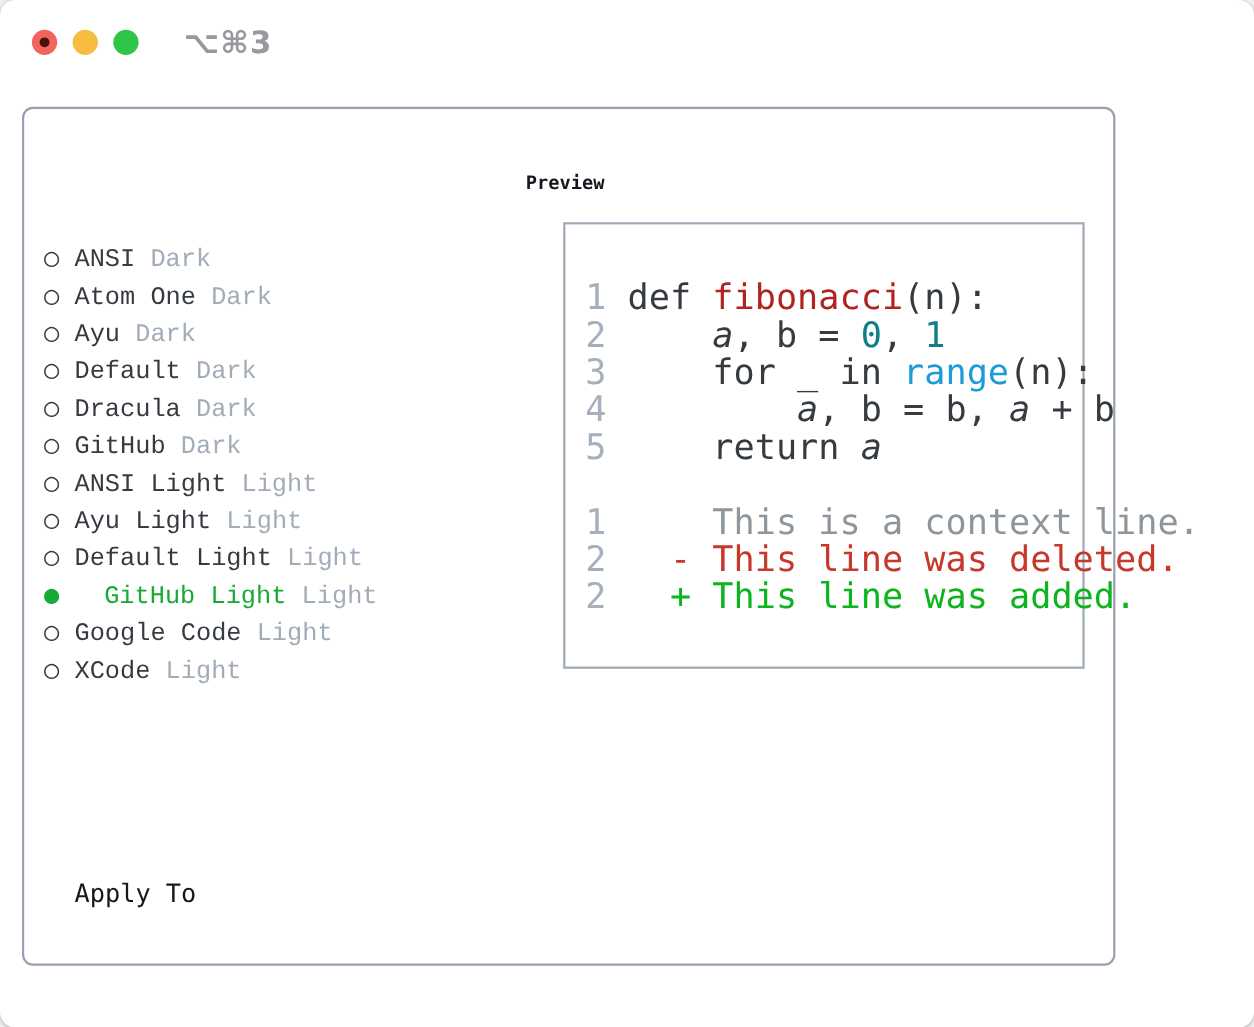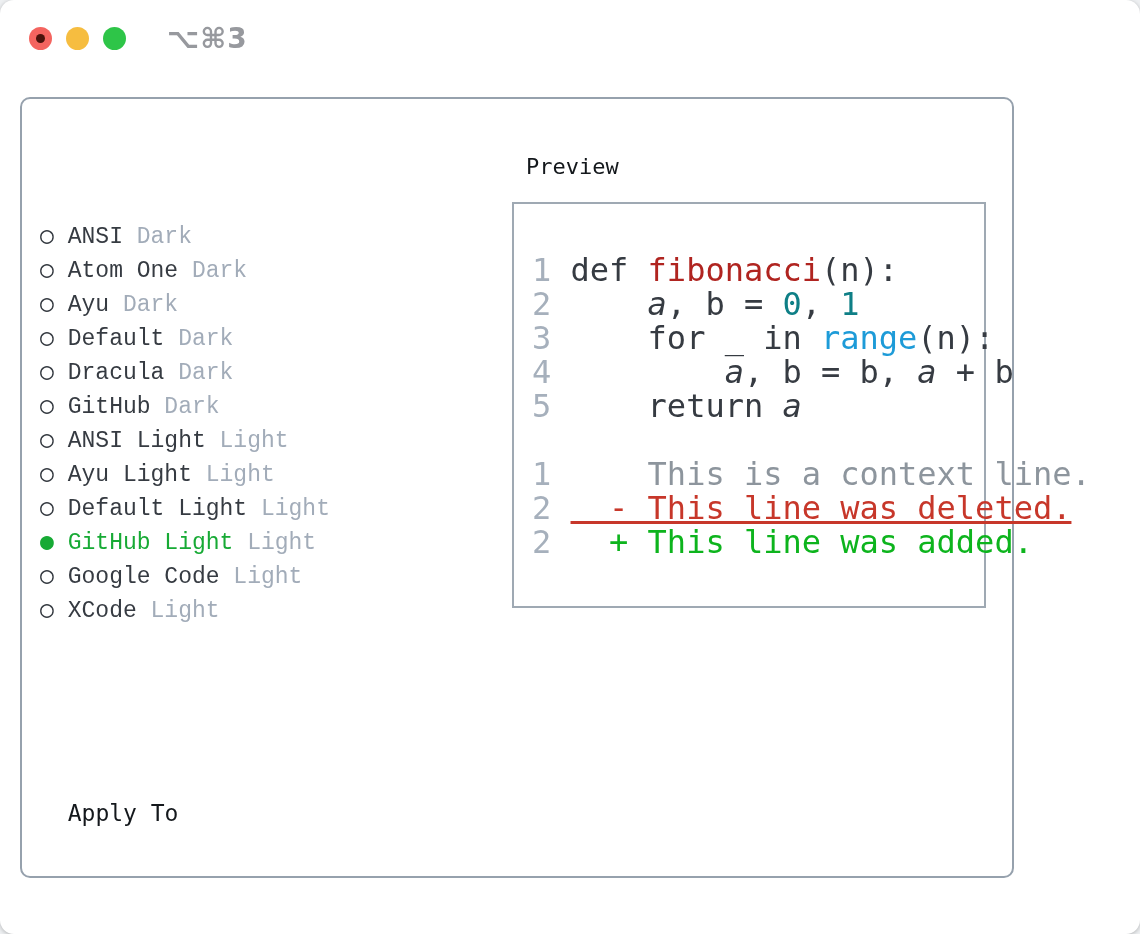--- a/index.html
+++ b/index.html
@@ -45,26 +45,26 @@
     white-space:pre;
   }
   .row{height:34px;}
   .spacer{height:34px;}
   .prompt{font-weight:bold;color:var(--heading_black);}
   .h-label{font-weight:bold;color:var(--heading_black);}
   .apply-header{color:var(--heading_black);padding-left:2ch;}
   .bullet-off{color:var(--text_dark);}
   .bullet-on{color:var(--selection_green);}
   .theme-name{color:var(--text_dark);font-family:Liberation Mono, monospace;}
-  .theme-name.sel{color:var(--selection_green);}
+  .theme-name.sel{color:var(--selection_green);margin-left:27px;}
   .theme-tag{color:var(--muted_gray);font-family:Liberation Mono, monospace;}
   
   .preview-label{
-    position:absolute;left:504px;top:51px;
-    font-size:22px;line-height:34px;font-weight:normal;
+    position:absolute;left:456px;top:51px;
+    font-size:17px;line-height:34px;font-weight:bold;
     color:var(--heading_black);
   }
   .preview-box{
     position:absolute;left:490px;top:103px;width:474px;height:406px;
     border:2px solid var(--preview_border);
     background:#fff;
     box-sizing:border-box;
   }
   .code{
     position:absolute;left:18px;top:49px;
@@ -72,21 +72,21 @@
     white-space:pre;
   }
   .code .ln{color:var(--line_number_gray);}
   .tok-pl{color:var(--text_dark);}
   .tok-kw{color:var(--text_dark);}
   .tok-fn{color:var(--function_red);}
   .tok-num{color:var(--number_teal);}
   .tok-bi{color:var(--builtin_blue);}
   .tok-var{color:var(--text_dark);font-style:italic;}
   .tok-ctx{color:var(--context_gray);}
-  .tok-del{color:var(--deleted_red);text-decoration:underline;}
+  .tok-del{color:var(--deleted_red);}
   .tok-add{color:var(--added_green);}
 </style>
 </head>
 <body>
 
 <div class="window">
 
   <div class="titlebar">
     <span class="tl tl-red">
         <span class="tl-dot"></span>

